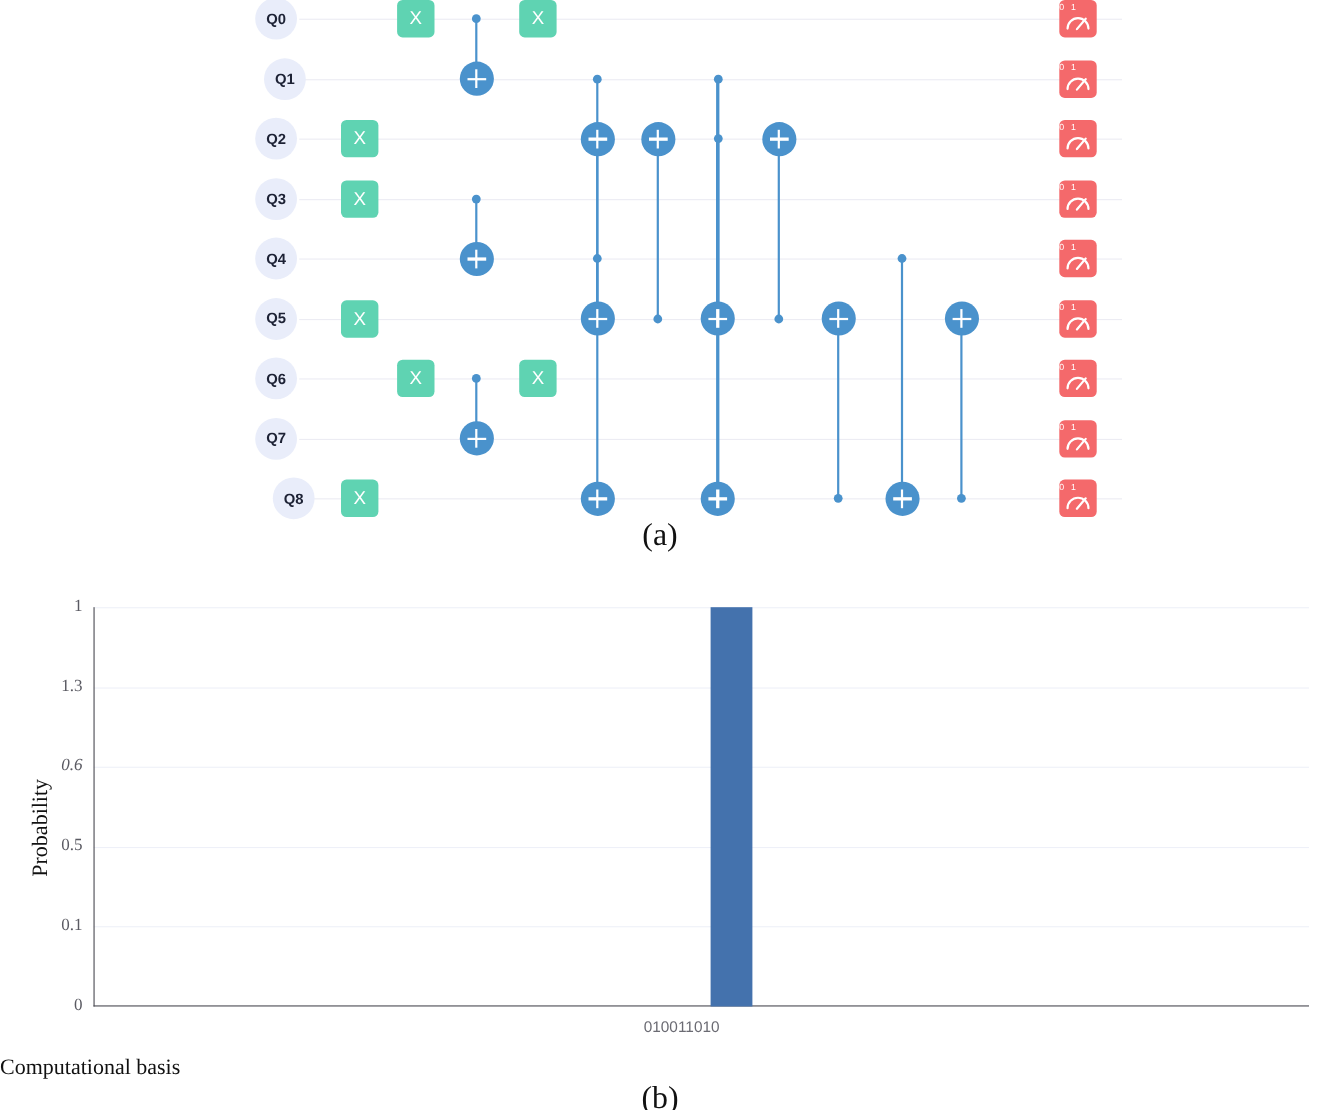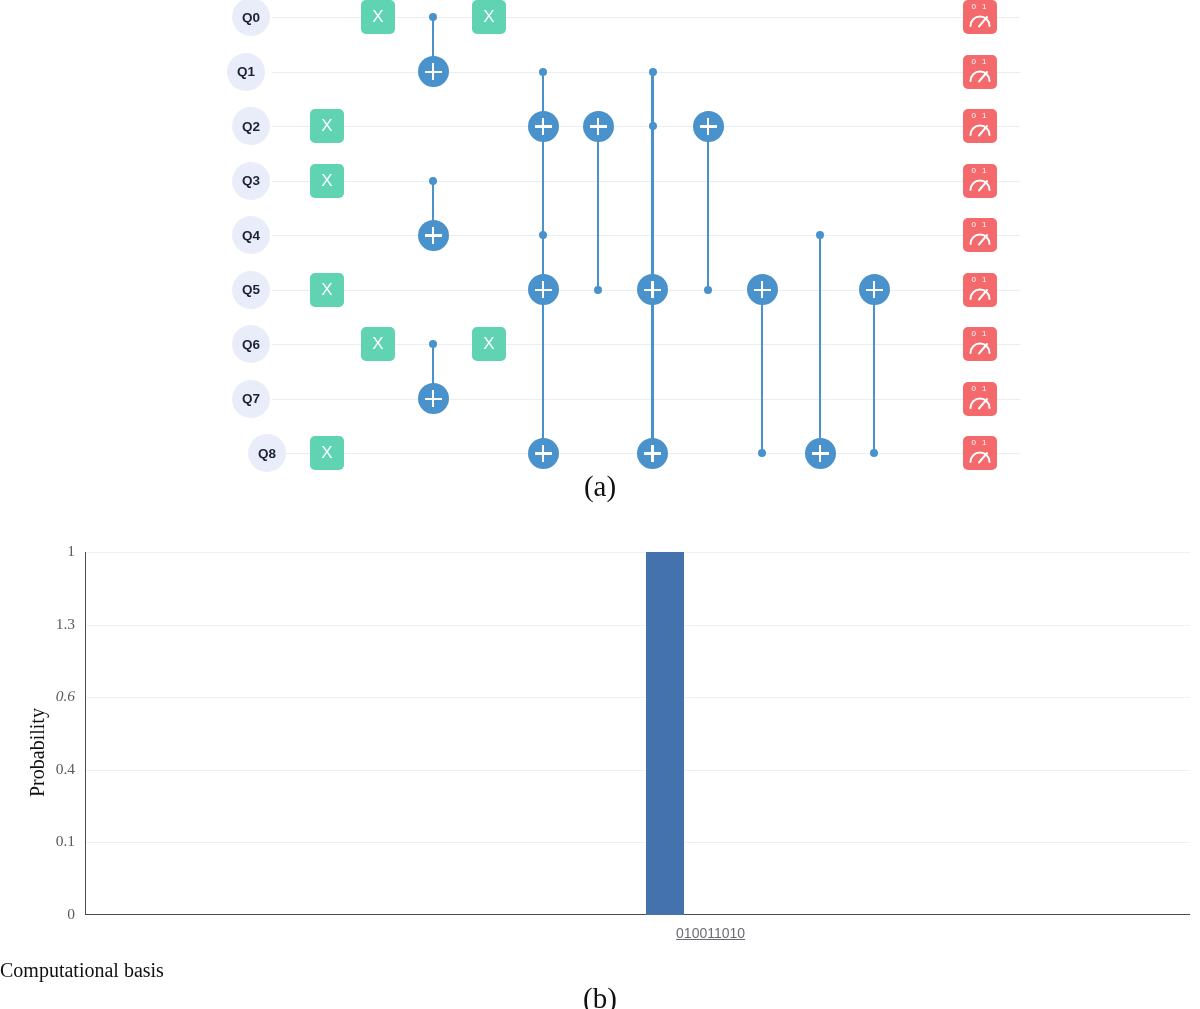--- a/index.html
+++ b/index.html
@@ -43,42 +43,42 @@
     background:#4a92cc; z-index:3;
   }
   .vline { position:absolute; width:2.6px; background:#4a92cc; z-index:2; }
 
   .meas {
     position:absolute; width:34px; height:34px; border-radius:5px;
     background:#f4696b; z-index:3;
   }
   .meas .digits {
     position:absolute; top:2px; left:0; width:100%;
-    color:#ffffff; font-size:8px; text-align:center; letter-spacing:2px;
+    color:#ffffff; font-size:8px; text-align:left; letter-spacing:2px;
     font-family:"Liberation Sans", sans-serif;
   }
   .meas svg { position:absolute; left:5px; top:11px; }
 
   .caption {
     position:absolute; width:100%; text-align:center;
     font-family:"Liberation Serif", serif; font-size:29px; color:#111111;
   }
 
   
   #chart-panel { position:absolute; left:0; top:512px; width:1200px; height:497px; }
   #plot { position:absolute; left:85px; top:40px; width:1105px; height:363px; }
   .gridline { position:absolute; left:0; width:100%; height:1px; background:#eef0f8; }
   .axis-y { position:absolute; left:85px; top:40px; width:1.4px; height:363px; background:#4a4a52; }
   .axis-x { position:absolute; left:85px; top:402px; width:1105px; height:1.4px; background:#4a4a52; }
   .ytickwrap { position:absolute; left:0; top:0; width:78px; text-align:right;
     font-family:"Liberation Serif", serif; font-size:15.5px; color:#5a5a62; }
   .bar { position:absolute; background:#4472ad; }
   .xtick {
-    position:absolute; text-align:right;
-    font-family:"Liberation Sans", sans-serif; font-size:14px; color:#6b6b73;text-decoration:underline;
+    position:absolute; text-align:left;
+    font-family:"Liberation Sans", sans-serif; font-size:14px; color:#6b6b73;
   }
   .axis-title-x {
     position:absolute; width:100%; text-align:left;
     font-family:"Liberation Serif", serif; font-size:20px; color:#111111;
   }
   .axis-title-y {
     position:absolute; transform:rotate(-90deg); transform-origin:left top;
     font-family:"Liberation Serif", serif; font-size:20px; color:#111111;
     white-space:nowrap;
   }
@@ -91,21 +91,21 @@
       <div class="wire" style="left: 272px; top: 17px; width: 748px;"></div>
       <div class="wire" style="left: 272px; top: 71.5px; width: 748px;"></div>
       <div class="wire" style="left: 272px; top: 126px; width: 748px;"></div>
       <div class="wire" style="left: 272px; top: 180.5px; width: 748px;"></div>
       <div class="wire" style="left: 272px; top: 235px; width: 748px;"></div>
       <div class="wire" style="left: 272px; top: 289.5px; width: 748px;"></div>
       <div class="wire" style="left: 272px; top: 344px; width: 748px;"></div>
       <div class="wire" style="left: 272px; top: 398.5px; width: 748px;"></div>
       <div class="wire" style="left: 272px; top: 453px; width: 748px;"></div>
       <div class="qlabel" style="left: 232px; top: -2px;">Q0</div>
-      <div class="qlabel" style="left: 227px; top: 52.5px;">Q1</div>
+      <div class="qlabel" style="left: 240px; top: 52.5px;">Q1</div>
       <div class="qlabel" style="left: 232px; top: 107px;">Q2</div>
       <div class="qlabel" style="left: 232px; top: 161.5px;">Q3</div>
       <div class="qlabel" style="left: 232px; top: 216px;">Q4</div>
       <div class="qlabel" style="left: 232px; top: 270.5px;">Q5</div>
       <div class="qlabel" style="left: 232px; top: 325px;">Q6</div>
       <div class="qlabel" style="left: 232px; top: 379.5px;">Q7</div>
       <div class="qlabel" style="left: 248px; top: 434px;">Q8</div>
       <div class="vline" style="left: 431.7px; top: 17px; height: 54.5px;"></div>
       <div class="ctrl" style="left: 429px; top: 13px;"></div>
       <div class="cnot" style="left: 417.5px; top: 56px;"></div>
@@ -226,21 +226,21 @@
       <div class="gridline" style="top: 217.8px;"></div>
       <div class="gridline" style="top: 145.2px;"></div>
       <div class="gridline" style="top: 72.6px;"></div>
       <div class="gridline" style="top: 0px;"></div>
     </div>
   <div class="axis-y"></div>
   <div class="axis-x"></div>
   <div id="ytick-layer">
       <div class="ytickwrap" style="left: 0px; top: 393px; width: 75px;">0</div>
       <div class="ytickwrap" style="left: 0px; top: 320.4px; width: 75px;">0.1</div>
-      <div class="ytickwrap" style="left: 0px; top: 247.8px; width: 75px;">0.4</div>
+      <div class="ytickwrap" style="left: 0px; top: 247.8px; width: 75px;">0.5</div>
       <div class="ytickwrap" style="left: 0px; top: 175.2px; width: 75px; font-style: italic;">0.6</div>
       <div class="ytickwrap" style="left: 0px; top: 102.6px; width: 75px;">1.3</div>
       <div class="ytickwrap" style="left: 0px; top: 30px; width: 75px;">1</div>
     </div>
   <div id="bar-layer">
       <div class="bar" style="left: 646.125px; top: 40px; width: 38px; height: 363px; background: rgb(68, 114, 173);"></div>
     </div>
   <div id="xtick-layer">
       <div class="xtick" style="left: 585.125px; top: 413px; width: 160px;">010011010</div>
     </div>

